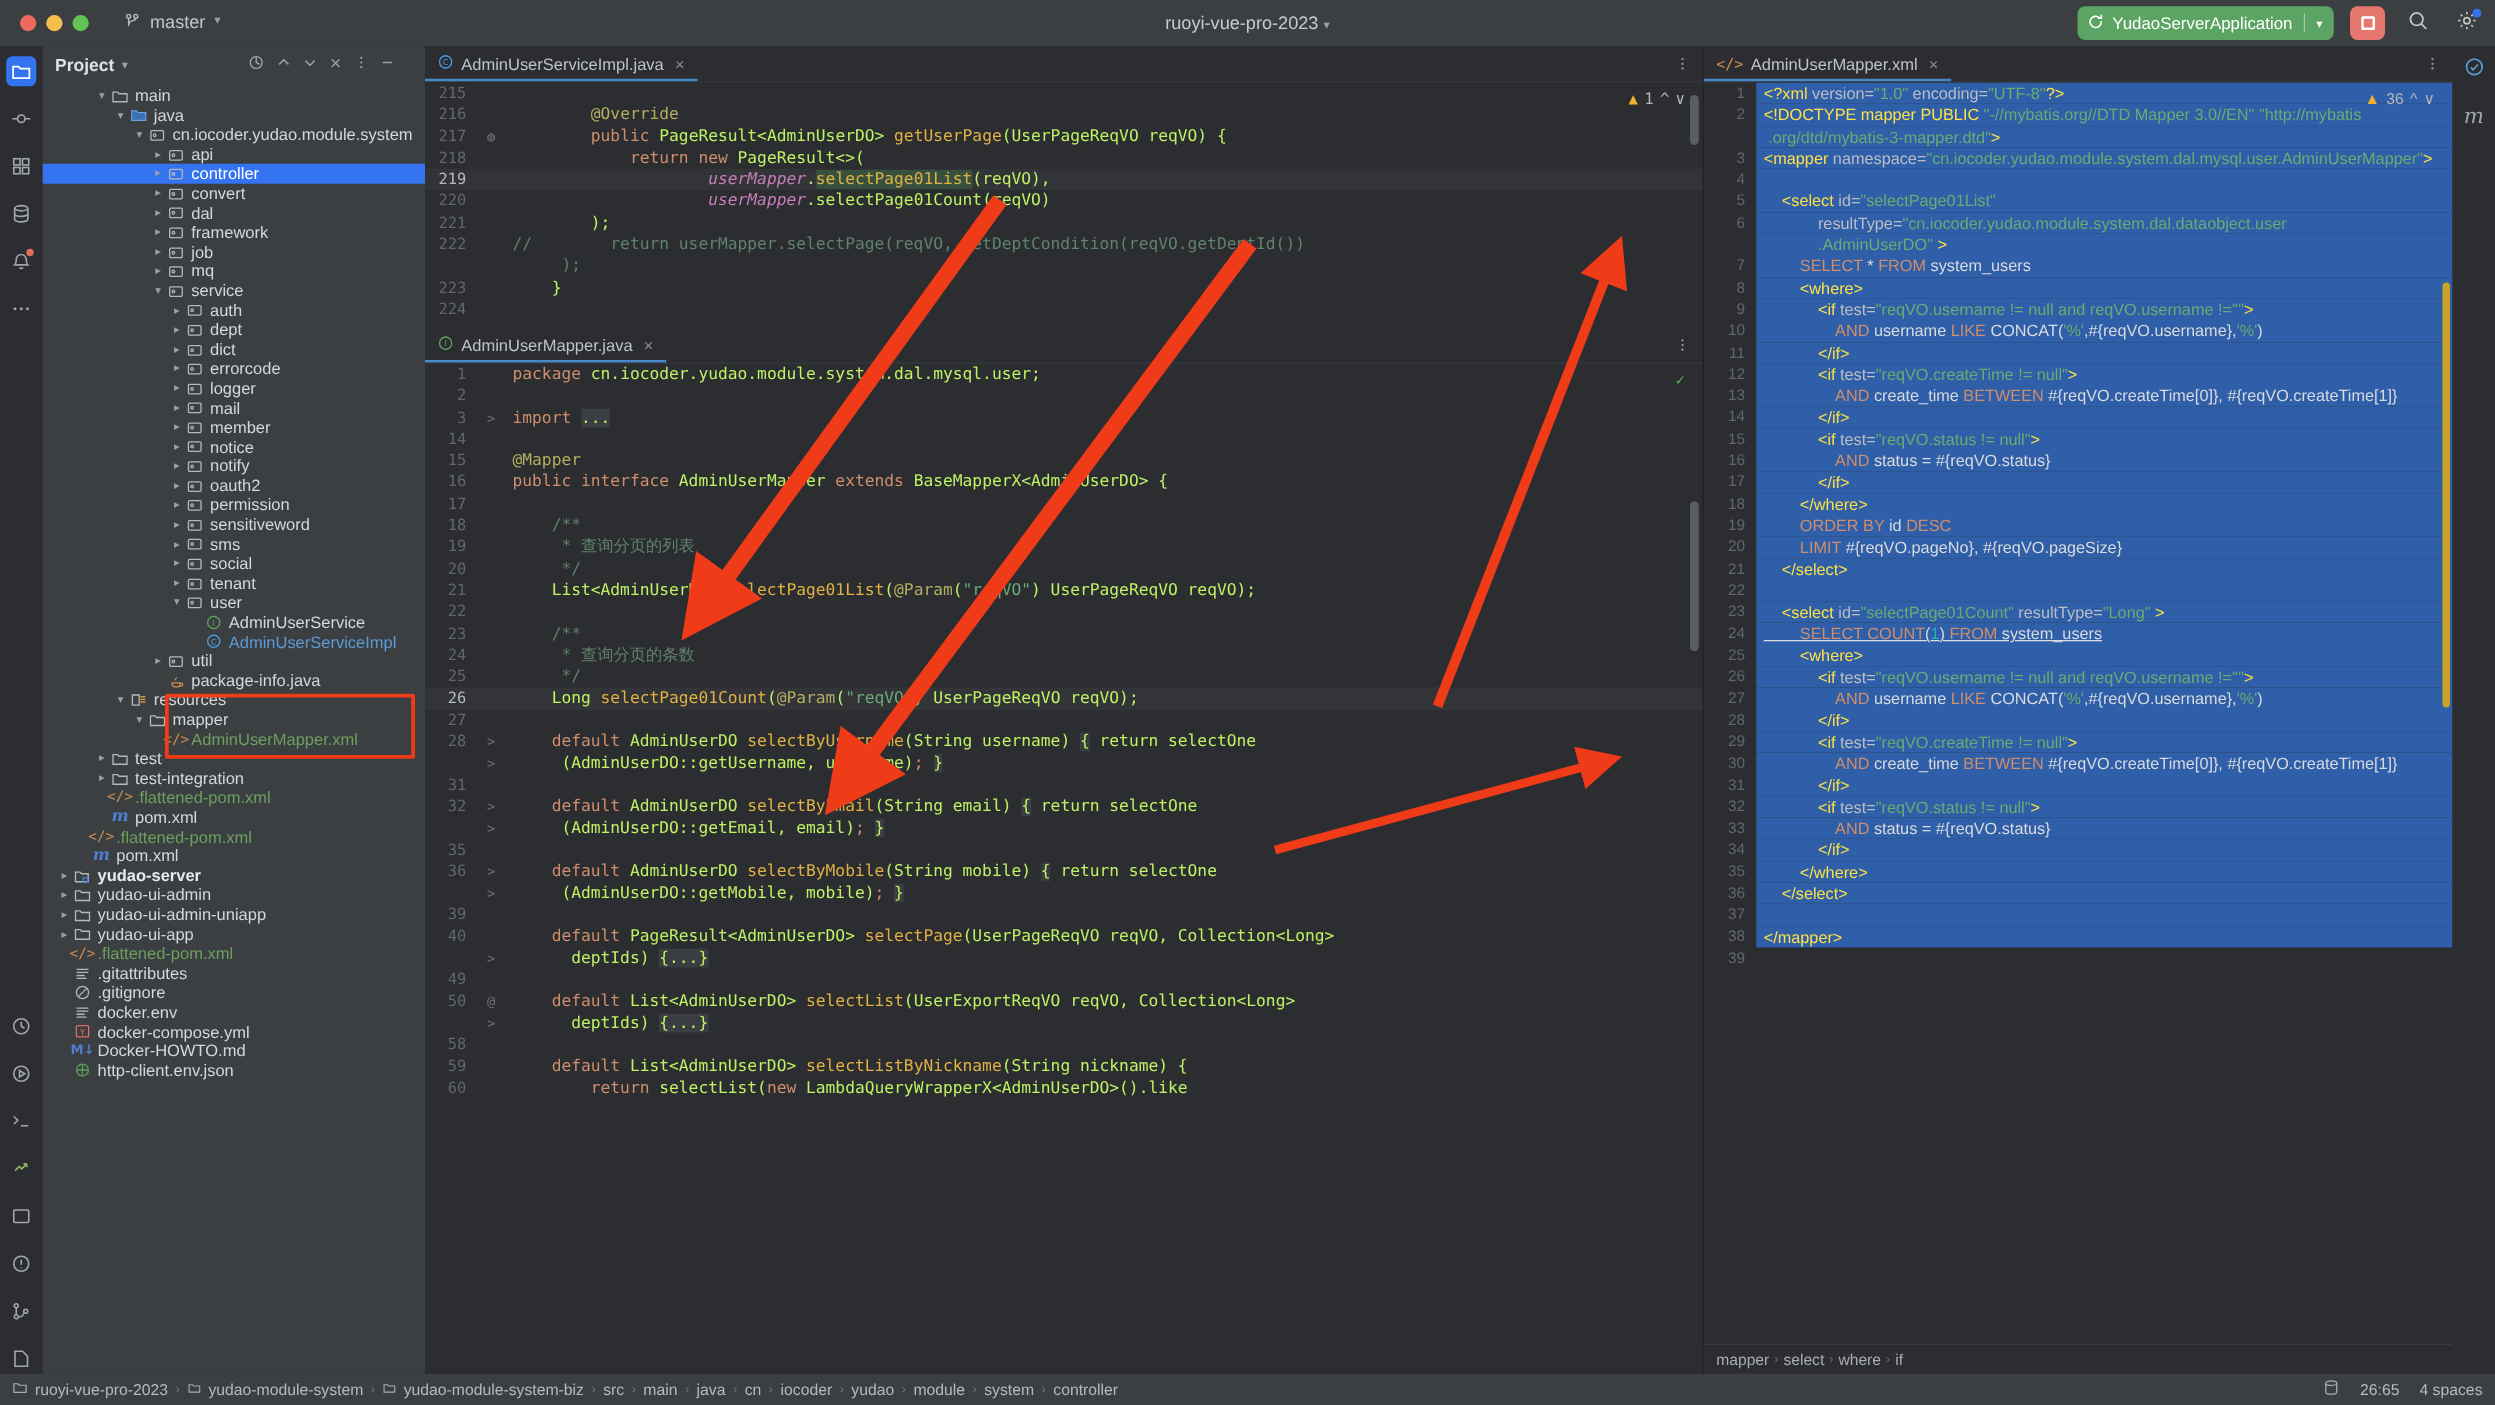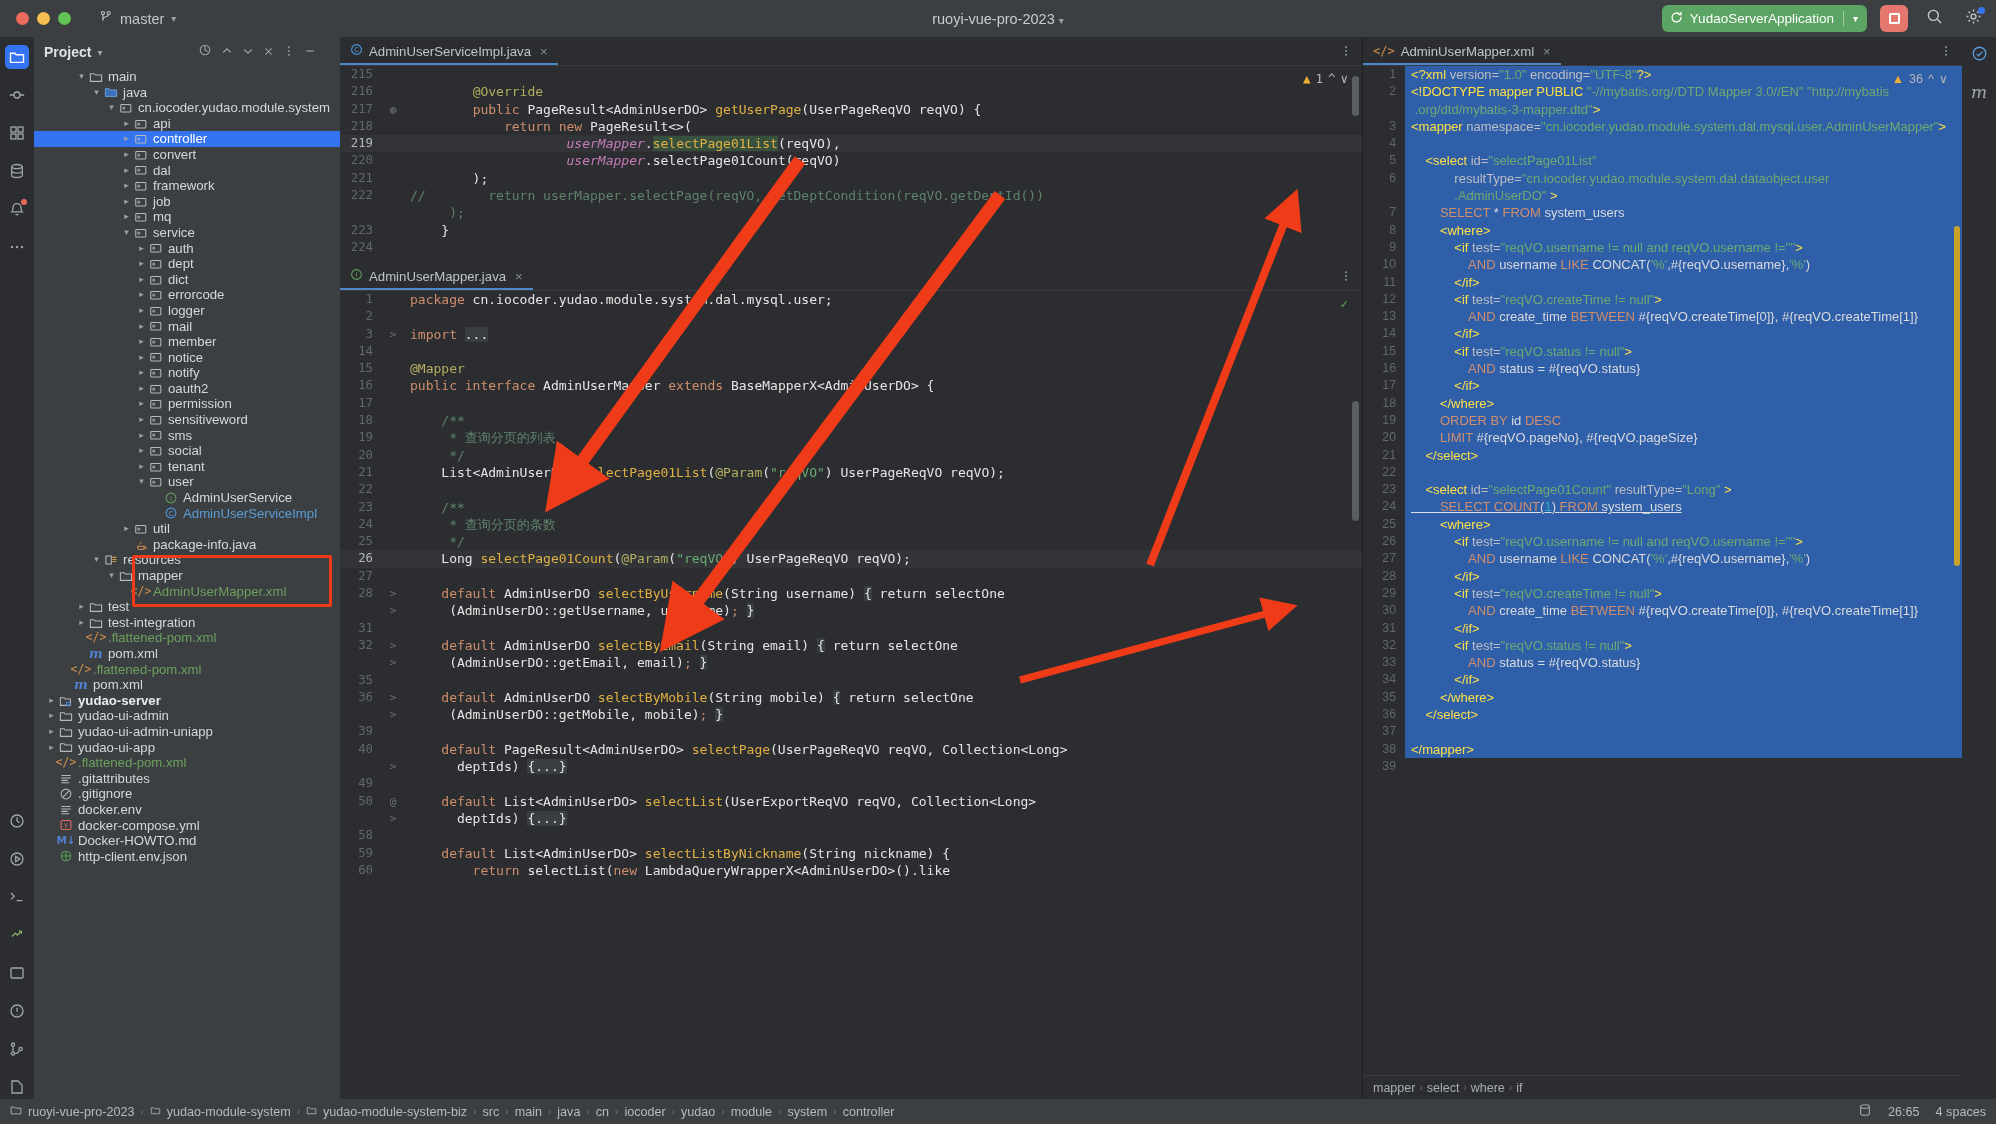--- a/index.html
+++ b/index.html
@@ -13,21 +13,21 @@
   .app { position: relative; width: 1996px; height: 1124px; display: flex; flex-direction: column; }
 
   
   .titlebar {
     height: 37px; background: #3c3f41; display: flex; align-items: center;
     flex: 0 0 37px; position: relative; padding: 0 10px;
   }
   .traffic { display: flex; gap: 8px; align-items: center; margin-left: 6px; }
   .tl { width: 13px; height: 13px; border-radius: 50%; }
   .tl.r { background: #ec6a5e; } .tl.y { background: #f4bf4f; } .tl.g { background: #61c454; }
-  .branch { display: flex; align-items: center; gap: 7px; margin-left: 28px; color: #c3c5c8; font-size: 14.5px; }
+  .branch { display: flex; align-items: flex-start; gap: 7px; margin-left: 28px; color: #c3c5c8; font-size: 14.5px; }
   .branch svg { width: 14px; height: 14px; }
   .chev { font-size: 10px; color: #9aa0a6; }
   .projname {
     position: absolute; left: 0; right: 0; text-align: center;
     font-size: 14.5px; color: #c9cbcf; pointer-events: none;
   }
   .projname span.inner { pointer-events: auto; }
   .tb-right { margin-left: auto; display: flex; align-items: center; gap: 13px; }
   .runcfg {
     background: #5ba463; border-radius: 6px; height: 27px; display: flex;
@@ -96,21 +96,21 @@
   .warn-ico { color: #f0b034; }
   .chk { color: #5fad5f; }
 
   
   .kw   { color: #cf8e6d; }
   .str  { color: #6aab73; }
   .num  { color: #2aacb8; }
   .cmt  { color: #5f826b; }
   .ann  { color: #b3ae60; }
   .mth  { color: #e1b144; }
-  .plain{ color: #e5e5e5; }
+  .plain{ color: #bef264; }
   .fld  { color: #c77dbb; font-style: italic; }
   .sel-green { background: #38513e; }
   .brace-hl { background: #3a3d41; }
   .xtag { color: #fde047; }
   .xattr{ color: #bcbec4; }
   .xval { color: #6aab73; }
   .xsql { color: #cf8e6d; }
   .xplain { color: #d9dade; }
 
   

